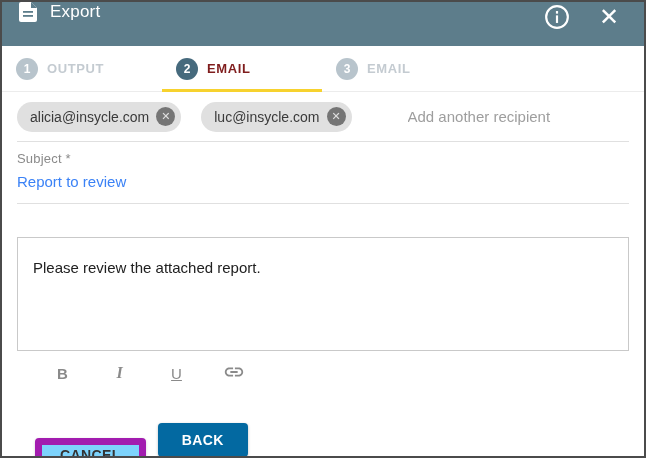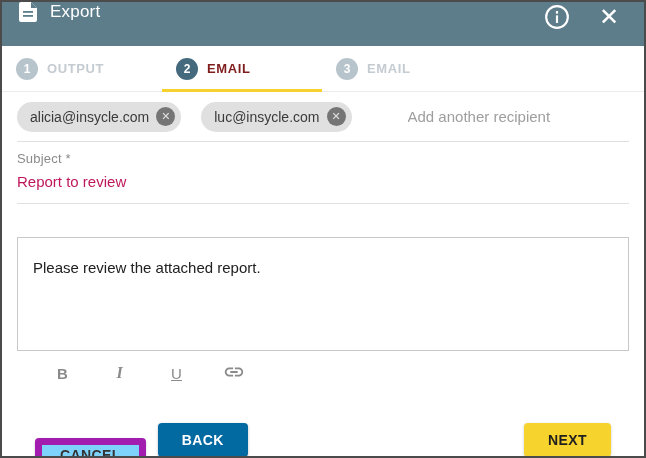--- a/index.html
+++ b/index.html
@@ -115,21 +115,21 @@
     padding-top: 9px;
     border-bottom: 1px solid #e0e0e0;
     padding-bottom: 13px;
   }
   .subject-label { font-size: 13px; color: #8a8a8a; letter-spacing: 0.2px; }
   .subject-input {
     display: block;
     border: none; outline: none;
     font-family: inherit;
     font-size: 15px;
-    color: #be185d;
+    color: #3b82f6;
     margin-top: 7px;
     width: 100%;
   }
 
   .body-box {
     margin-top: 33px;
     height: 114px;
     border: 1px solid #c9c9c9;
     padding: 21px 15px;
     font-size: 15px;
@@ -281,17 +281,16 @@
           <svg viewBox="0 0 24 24" width="22" height="22" fill="#8a8a8a">
             <path d="M3.9 12c0-1.71 1.39-3.1 3.1-3.1h4V7H7c-2.76 0-5 2.24-5 5s2.24 5 5 5h4v-1.9H7c-1.71 0-3.1-1.39-3.1-3.1zM8 13h8v-2H8v2zm9-6h-4v1.9h4c1.71 0 3.1 1.39 3.1 3.1s-1.39 3.1-3.1 3.1h-4V17h4c2.76 0 5-2.24 5-5s-2.24-5-5-5z"></path>
           </svg>
         </span>
       </button>
     </div>
 
     <div class="footer">
       <button class="btn btn-cancel">CANCEL</button>
       <button class="btn btn-back">BACK</button>
-      <button class="btn btn-next">NEXT</button>
     </div>
 
   </div>
 </div>
 
 </body></html>

